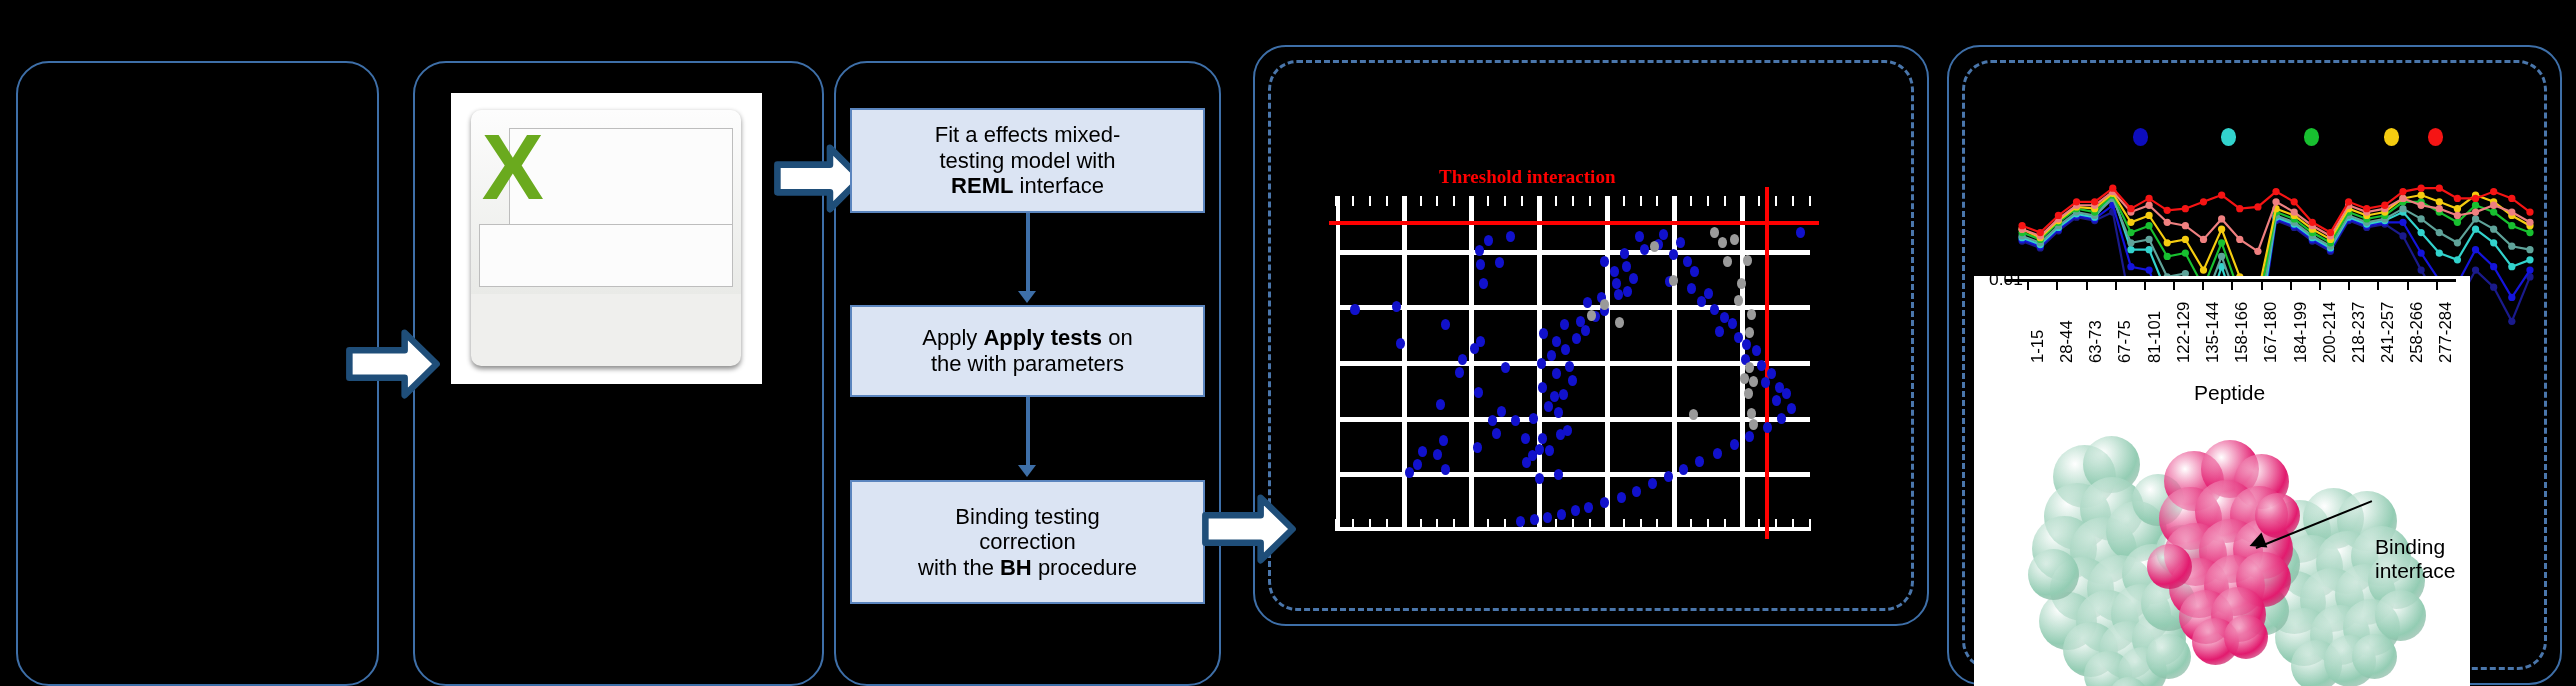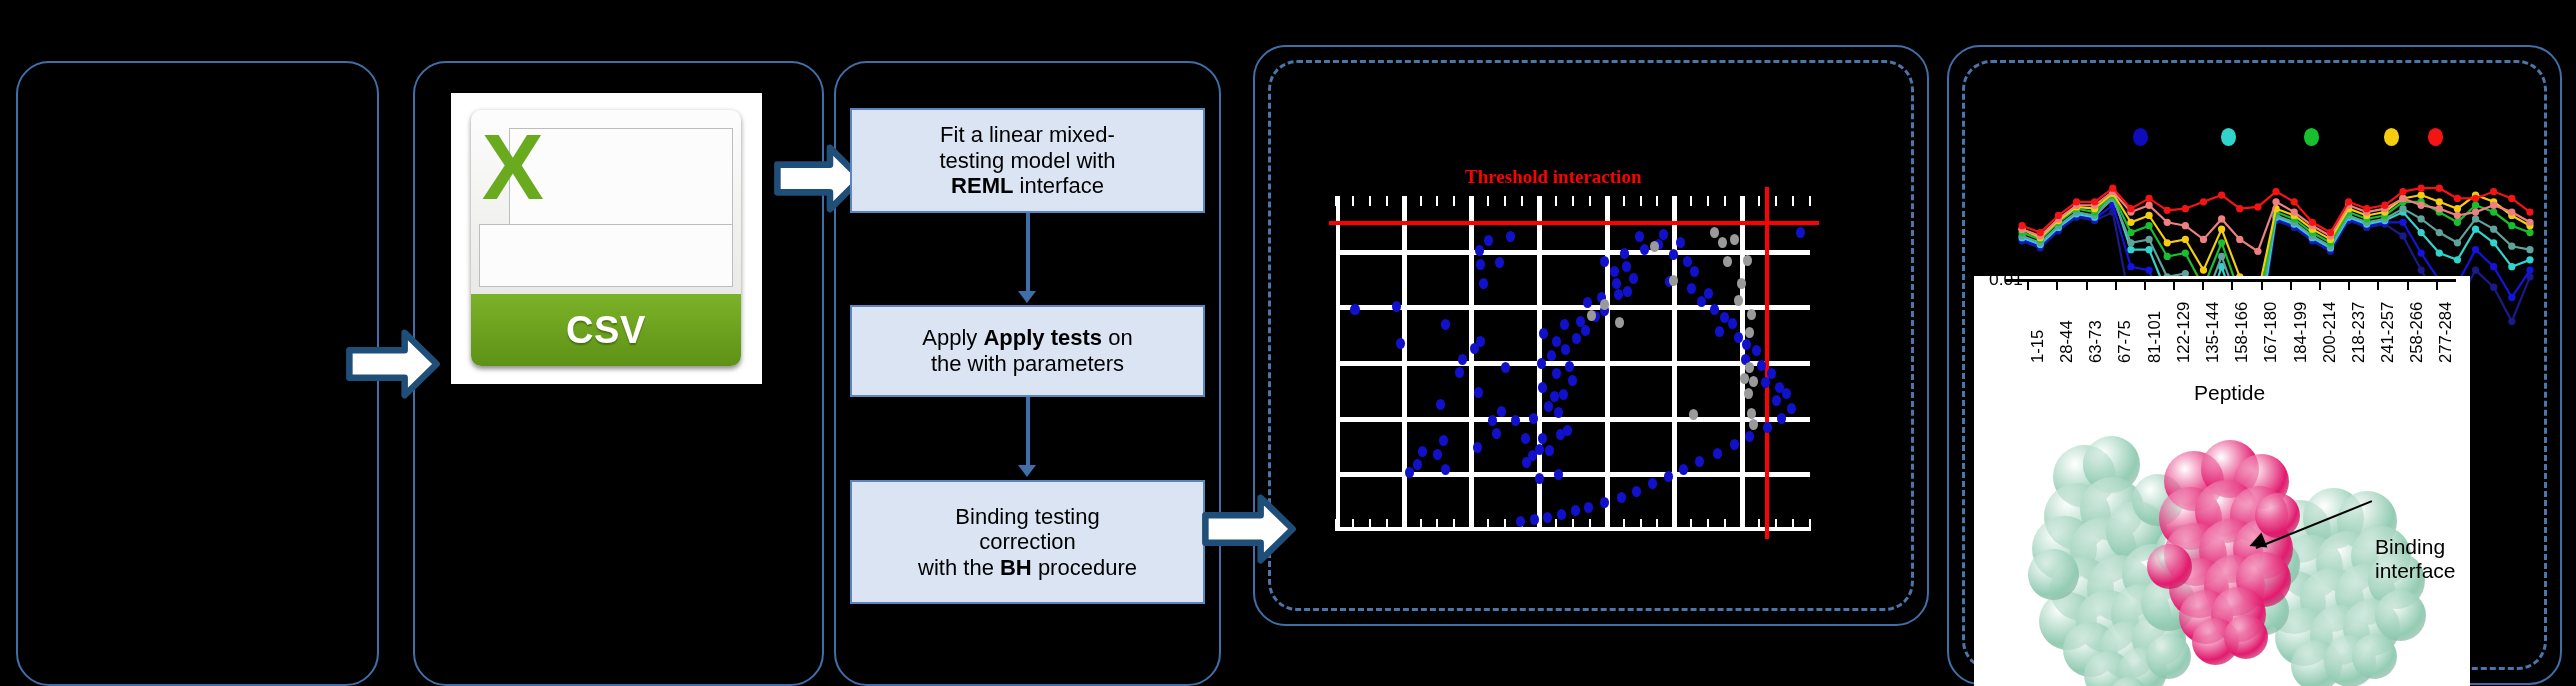--- a/index.html
+++ b/index.html
@@ -106,32 +106,31 @@
     <div class="csv-grid" style="background:
            repeating-linear-gradient(to right,#fcfcfc 0 33px,#bfbfbf 33px 33px),
            repeating-linear-gradient(to bottom,#fcfcfc 0 28px,#bfbfbf 28px 28px);
            border:0.7px solid #bdbdbd;"></div>
     <div class="csv-grid-l" style="background:
            repeating-linear-gradient(to right,#fcfcfc 0 33px,#bfbfbf 33px 33px),
            repeating-linear-gradient(to bottom,#fcfcfc 0 28px,#bfbfbf 28px 28px);
            border:0.7px solid #bdbdbd;"></div>
     <div class="csv-x">X</div>
   </div>
-  <div class="csv-band">CSV</div>
 </div>
 
 <div class="arrow" style="left:773px;top:142px;width:92px;height:73px;">
   <svg width="92" height="73" viewBox="0 0 126 100">
     <polygon points="6,31 78,31 78,8 120,50 78,92 78,69 6,69" fill="#ffffff" stroke="#1f4e79" stroke-width="9" stroke-linejoin="round"></polygon>
   </svg>
 </div>
 
 <div class="pbox" style="left:850px;top:108px;width:355px;height:105px;">
   <div>
-    <span>Fit a linear mixed-</span><br>
+    <span>Fit a effects mixed-</span><br>
     <span>testing model with</span><br>
     <b>REML</b><span> interface</span>
   </div>
 </div>
 
 <div class="conn" style="left:1026px;top:213px;height:80px;"></div>
 <div class="conn-head" style="left:1018px;top:291px;"></div>
 
 <div class="pbox" style="left:850px;top:305px;width:355px;height:92px;">
   <div>
@@ -151,21 +150,21 @@
   </div>
 </div>
 
 <div class="arrow" style="left:1201px;top:491px;width:96px;height:76px;">
   <svg width="96" height="76" viewBox="0 0 132 104">
     <polygon points="6,33 82,33 82,9 126,52 82,95 82,71 6,71" fill="#ffffff" stroke="#1f4e79" stroke-width="9" stroke-linejoin="round"></polygon>
   </svg>
 </div>
 
 <div class="scatter-wrap" style="left:1289px;top:87px;width:611px;height:509px;">
-  <div class="sc-title" style="left:176px;top:79px;">Threshold interaction</div>
+  <div class="sc-title" style="left:150px;top:79px;">Threshold interaction</div>
   <div class="sc-vtitle" style="left:514px;top:202px;">Threshold state</div>
   <div class="sc-plot" id="scplot" style="left:47px;top:109px;width:474px;height:334px;">
       <div class="gl" style="left: 66px; top: 0px; width: 5.1px; height: 334px;"></div>
       <div class="gl" style="left: 133px; top: 0px; width: 5.1px; height: 334px;"></div>
       <div class="gl" style="left: 201px; top: 0px; width: 5.1px; height: 334px;"></div>
       <div class="gl" style="left: 269px; top: 0px; width: 5.1px; height: 334px;"></div>
       <div class="gl" style="left: 336px; top: 0px; width: 5.1px; height: 334px;"></div>
       <div class="gl" style="left: 404px; top: 0px; width: 5.1px; height: 334px;"></div>
       <div class="gl" style="left: 0px; top: 54px; width: 474px; height: 5.1px;"></div>
       <div class="gl" style="left: 0px; top: 109px; width: 474px; height: 5.1px;"></div>

